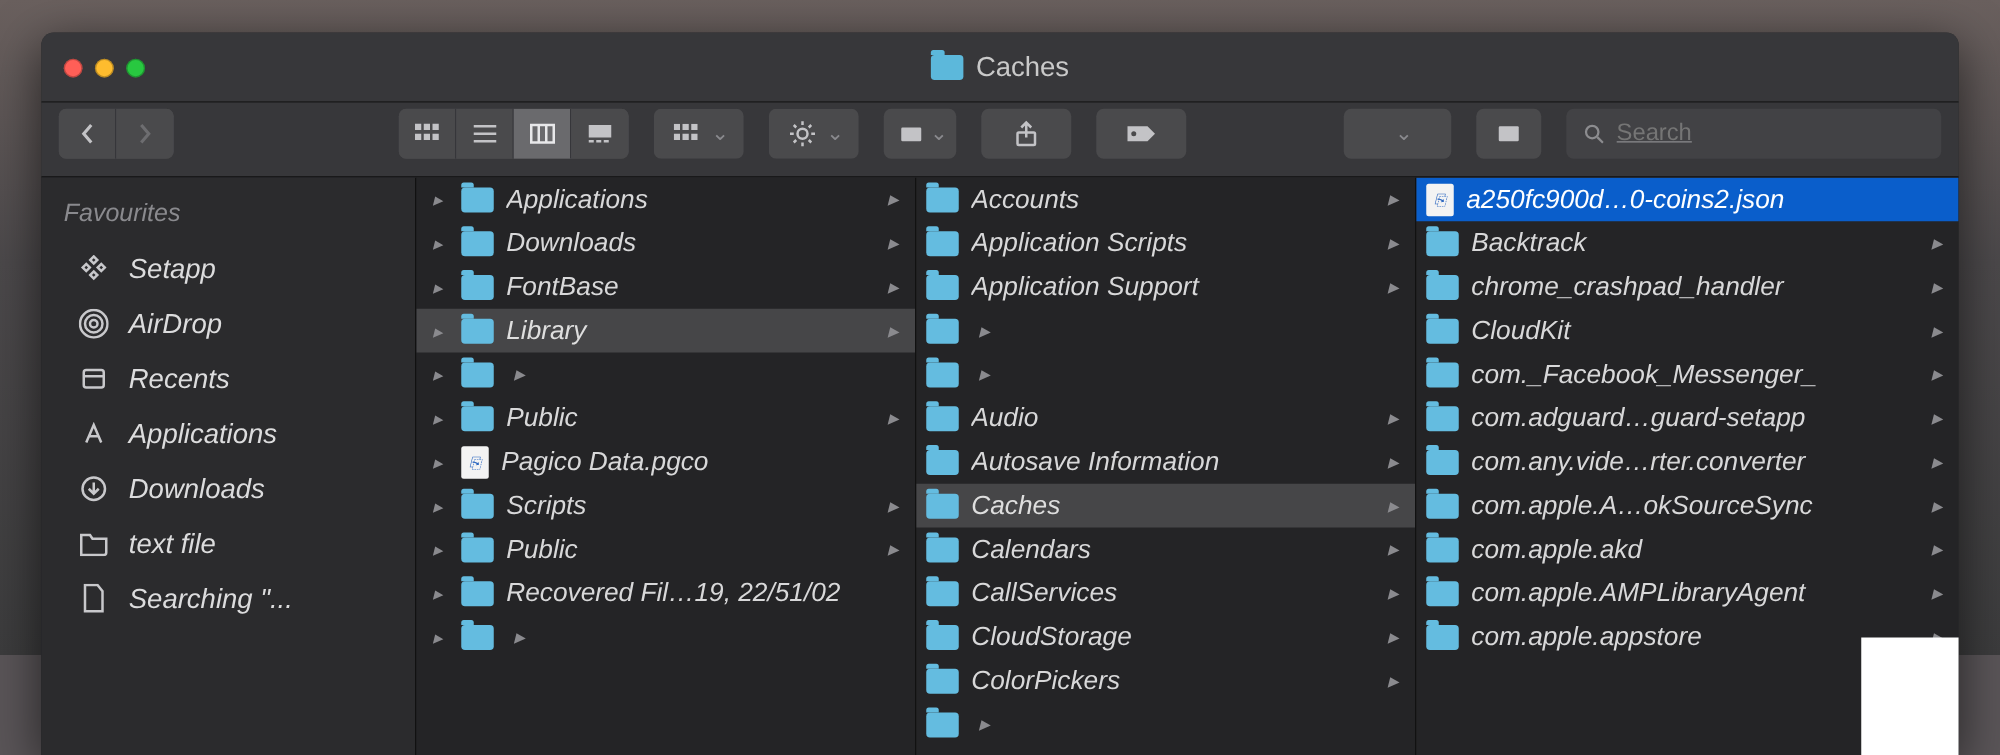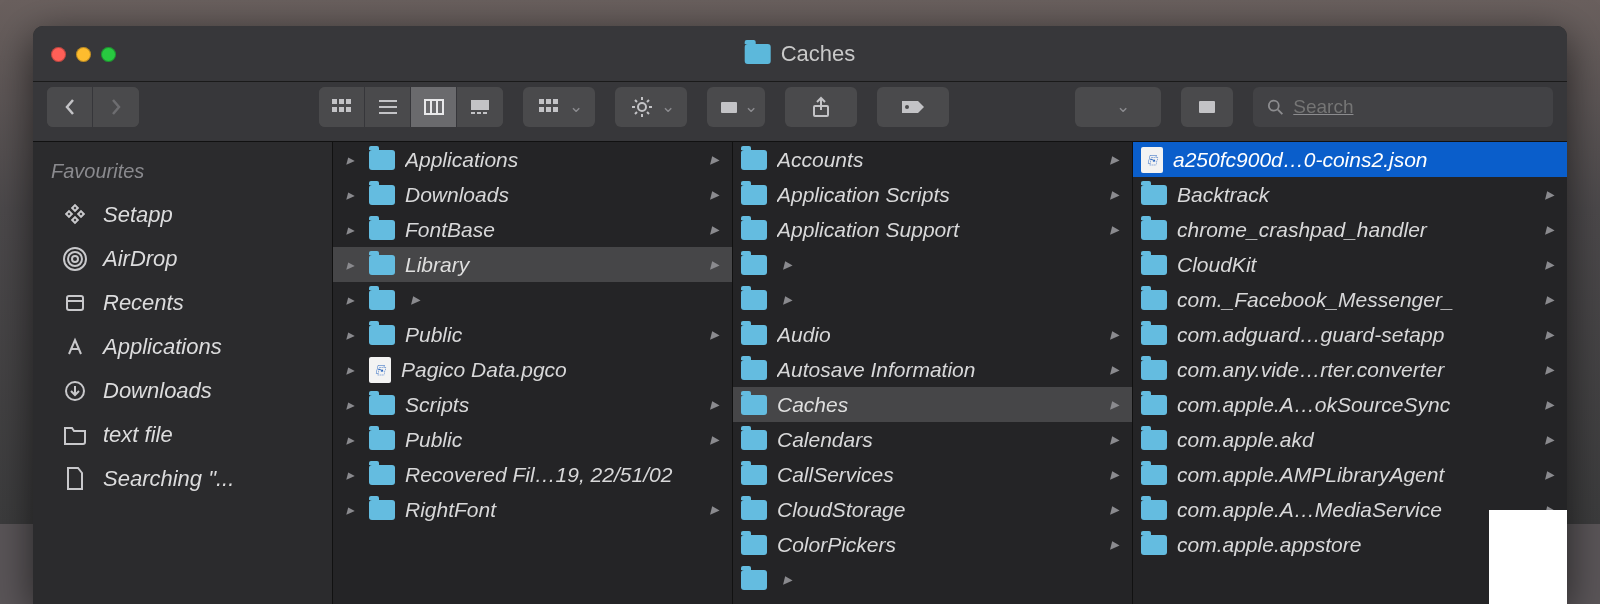--- a/index.html
+++ b/index.html
@@ -462,21 +462,20 @@
               <span class="chev">▸</span>
             </div>
             <div class="row">
               <span class="arrowmark">▸</span>
               <span class="fi"></span>
               <span class="clip">Recovered Fil…19, 22/51/02</span>
             </div>
             <div class="row">
               <span class="arrowmark">▸</span>
               <span class="fi"></span>
-              <span class="clip">RightFont</span>
               <span class="chev">▸</span>
             </div>
           </div>
         <div class="col" id="col1">
             <div class="row">
               <span class="fi"></span>
               <span class="clip">Accounts</span>
               <span class="chev">▸</span>
             </div>
             <div class="row">
@@ -582,25 +581,20 @@
               <span class="clip">com.apple.akd</span>
               <span class="chev">▸</span>
             </div>
             <div class="row">
               <span class="fi"></span>
               <span class="clip">com.apple.AMPLibraryAgent</span>
               <span class="chev">▸</span>
             </div>
             <div class="row">
               <span class="fi"></span>
-              <span class="clip">com.apple.A…MediaService</span>
-              <span class="chev">▸</span>
-            </div>
-            <div class="row">
-              <span class="fi"></span>
               <span class="clip">com.apple.appstore</span>
               <span class="chev">▸</span>
             </div>
           </div>
       </div>
 
     </div>
 
     <div class="whitesq"></div>
   </div>

